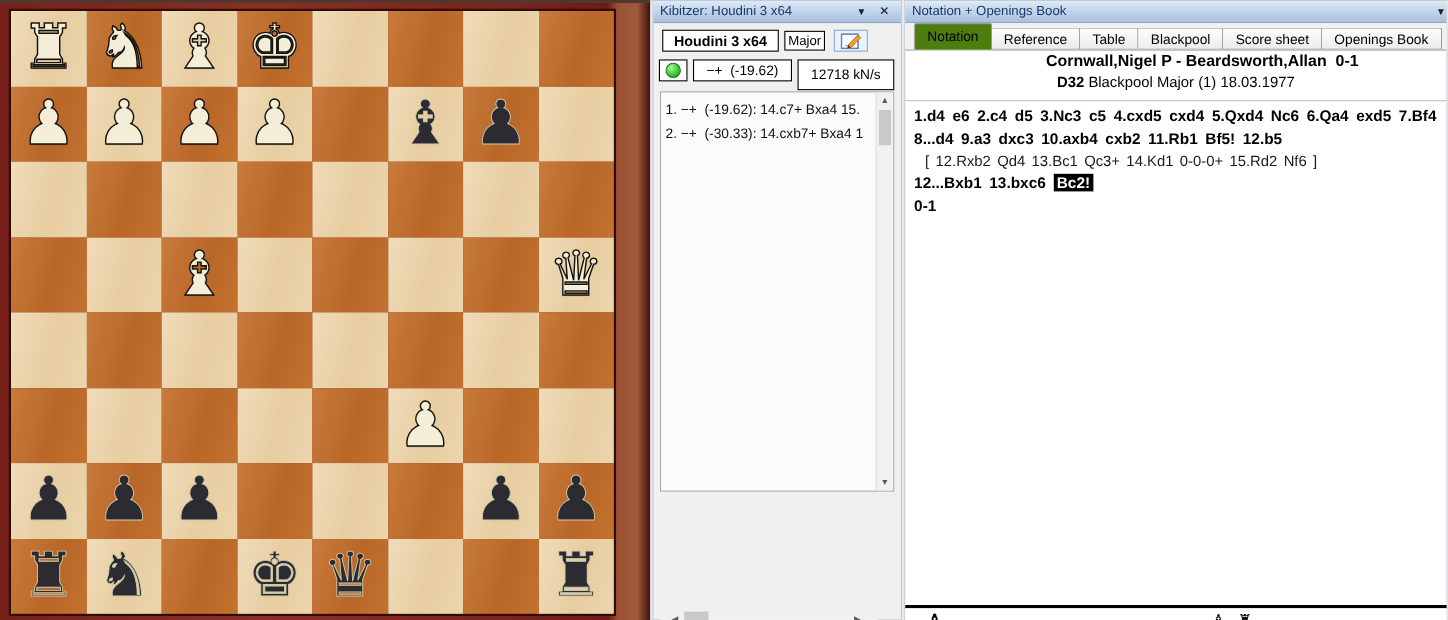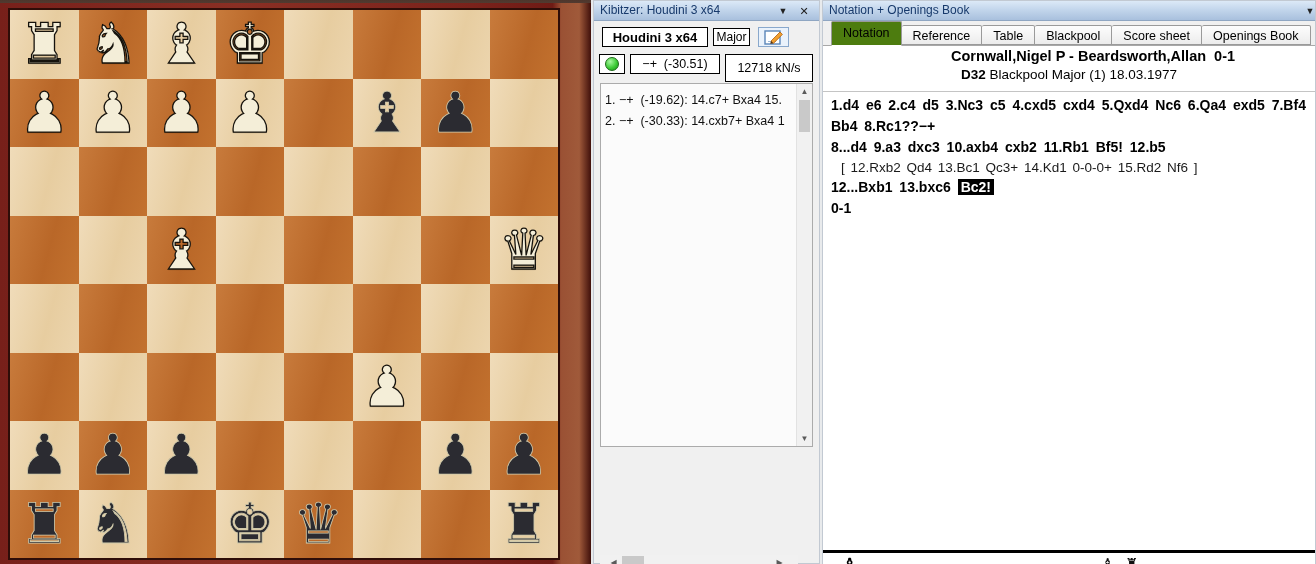--- a/index.html
+++ b/index.html
@@ -220,21 +220,21 @@
       <rect x="1" y="1" width="15" height="13" fill="#ffffff" stroke="#5b86b8" stroke-width="1.4"></rect>
       <line x1="4" y1="11.5" x2="12" y2="11.5" stroke="#9db8d6" stroke-width="1"></line>
       <polygon points="7,11 16,2 18.4,4.4 9.4,13.4" fill="#f0a030" stroke="#b06010" stroke-width="0.8"></polygon>
       <polygon points="6.2,13.8 7,11 9.4,13.4" fill="#503010"></polygon>
     </svg>
   </div>
 
   <div class="kbtn" id="led-btn">
     <div id="led-dot"></div>
   </div>
-  <div class="kbtn" id="eval-box">−+  (-30.51)</div>
+  <div class="kbtn" id="eval-box">−+  (-19.62)</div>
   <div class="kbtn" id="speed-box">12718 kN/s</div>
 
   <div id="engine-list">
     <div id="engine-lines">
         <div class="eline">1. −+  (-19.62): 14.c7+ Bxa4 15.</div>
         <div class="eline">2. −+  (-30.33): 14.cxb7+ Bxa4 1</div>
       </div>
     <div class="vsb">
       <div class="sb-arrow up">▲</div>
       <div class="thumb"></div>
@@ -264,21 +264,20 @@
     </div>
 
   <div id="gameheader">
     <div id="players">Cornwall,Nigel P - Beardsworth,Allan  0-1</div>
     <div id="eventline"><b>D32</b><span> Blackpool Major (1) 18.03.1977</span></div>
   </div>
   <div id="header-sep"></div>
 
   <div id="moves">
       <div class="mline"><span>1.d4 e6 2.c4 d5 3.Nc3 c5 4.cxd5 cxd4 5.Qxd4 Nc6 6.Qa4 exd5 7.Bf4</span></div>
-      <div class="mline"><span>Bb4 8.Rc1??−+</span></div>
       <div class="mline"><span>8...d4 9.a3 dxc3 10.axb4 cxb2 11.Rb1 Bf5! 12.b5</span></div>
       <div class="vline"><span>[ 12.Rxb2 Qd4 13.Bc1 Qc3+ 14.Kd1 0-0-0+ 15.Rd2 Nf6 ]</span></div>
       <div class="mline"><span>12...Bxb1 13.bxc6 </span><span class="hl">Bc2!</span></div>
       <div class="mline"><span>0-1</span></div>
     </div>
 
   <div id="book-sep"></div>
   <div id="material-strip">
     <span id="ms-wp">♙</span>
     <span id="ms-bb">♝</span>

